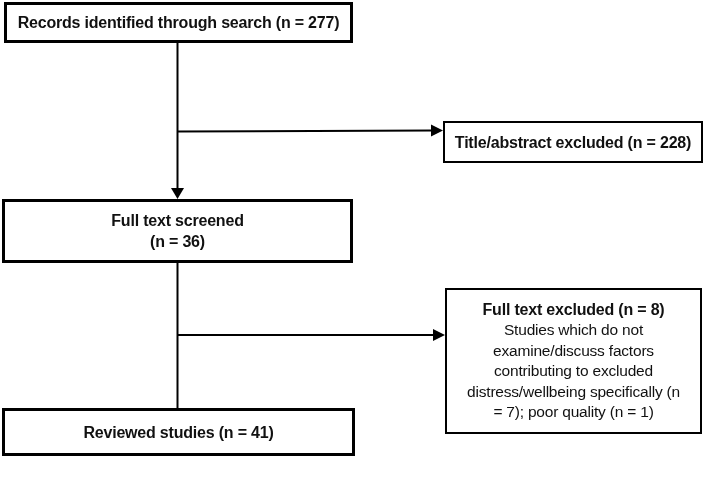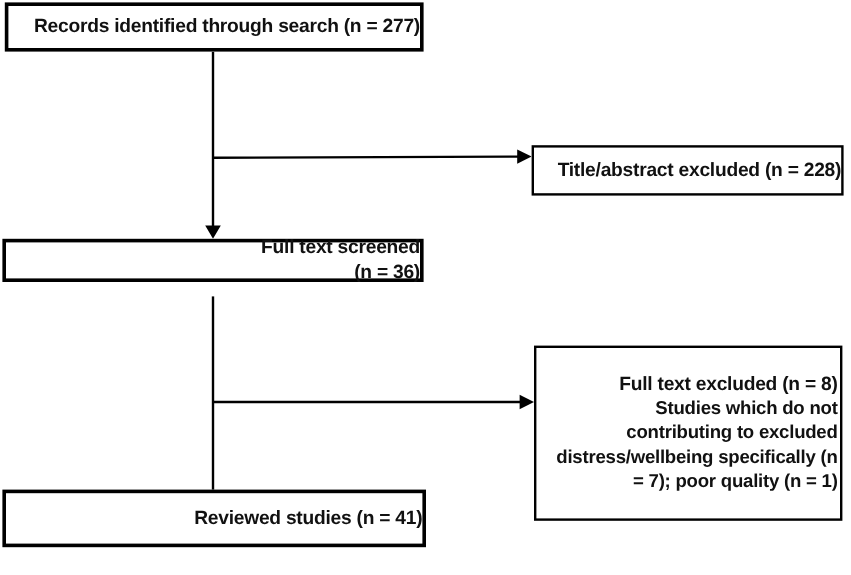--- a/index.html
+++ b/index.html
@@ -24,44 +24,44 @@
     height: 479px;
     z-index: 1;
   }
   .node {
     position: absolute;
     background: #ffffff;
     border: 3px solid #000000;
     box-sizing: border-box;
     display: flex;
     flex-direction: column;
-    align-items: flex-end;
+    align-items: center;
     justify-content: center;
     text-align: center;
     z-index: 2;
   }
   .node.thin-border {
     border-width: 2px;
     margin-top: 12px;
   }
   .bold-label {
     font-weight: bold;
     font-size: 16px;
     line-height: 21px;
     letter-spacing: -0.2px;
   }
   .body-line {
-    font-weight: bold;
+    font-weight: normal;
     font-size: 15.5px;
     line-height: 20.5px;
     letter-spacing: -0.2px;
   }
   
   .box-records            { left: 4px;   top: 2px;   width: 349px; height: 41px; }
-  .box-full-text-screened { left: 2px;   top: 199px; width: 351px; height: 36px; }
+  .box-full-text-screened { left: 2px;   top: 199px; width: 351px; height: 64px; }
   .box-reviewed           { left: 2px;   top: 408px; width: 353px; height: 48px; }
   .box-title-abstract     { left: 443px; top: 109px; width: 260px; height: 42px; }
   .box-full-text-excluded { left: 445px; top: 276px; width: 257px; height: 146px; padding: 4px 2px; }
 </style>
 </head>
 <body>
 
 <div class="canvas">
 
   <svg class="connectors" viewBox="0 0 709 479" xmlns="http://www.w3.org/2000/svg">
@@ -96,20 +96,21 @@
   </div>
 
   <div class="node box-full-text-screened">
     <div class="bold-label">Full text screened</div>
     <div class="bold-label">(n = 36)</div>
   </div>
 
   <div class="node thin-border box-full-text-excluded">
     <div class="bold-label">Full text excluded (n = 8)</div>
     <div class="body-line">Studies which do not</div>
+    <div class="body-line">examine/discuss factors</div>
     <div class="body-line">contributing to excluded</div>
     <div class="body-line">distress/wellbeing specifically (n</div>
     <div class="body-line">= 7); poor quality (n = 1)</div>
   </div>
 
   <div class="node box-reviewed">
     <div class="bold-label">Reviewed studies (n = 41)</div>
   </div>
 
 </div>

